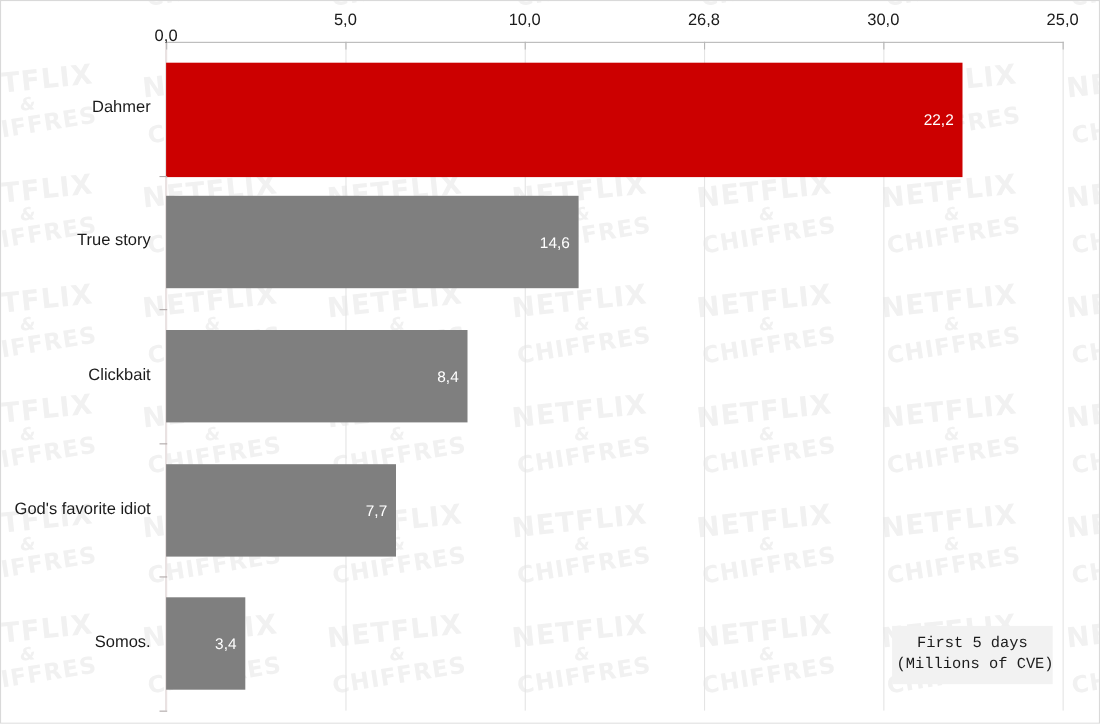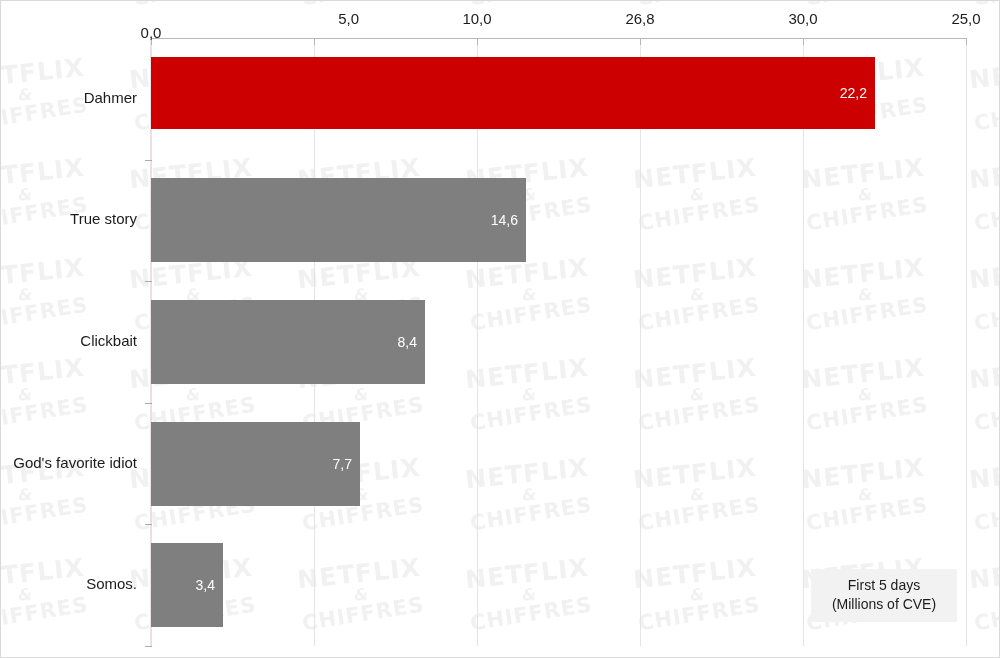--- a/index.html
+++ b/index.html
@@ -140,21 +140,21 @@
     padding: 7px 4px 8px 4px;
     background: #f2f2f2;
     text-align: center;
     font-size: 14px;
     color: #1b1b1b;
     line-height: 1.35;
     font-family: "Liberation Sans", sans-serif;
     z-index: 6;
     box-sizing: border-box;
   }
-  .legend-line { display: block; white-space: nowrap; }
+  .legend-line { display: block; white-space: nowrap; font-family: Liberation Mono, monospace; }
 </style>
 </head>
 <body>
 
 <div id="chart-root">
 
   <div class="watermark-layer" id="wm-layer">
       <div class="wm" style="left: -60px; top: -40px; color: rgb(241, 241, 241);">
         <span class="wm-b">&amp;</span>
         <span class="wm-c">CHIFFRES</span>
@@ -415,21 +415,21 @@
         <span class="wm-a">NETFLIX</span>
       </div>
     </div>
 
   <div id="grid-layer">
       <div class="gridline axis-zero" style="left: 150px; top: 37px;"></div>
       <div class="tick-mark" style="left: 150px;"></div>
       <div class="tick-label" style="left: 150px; margin-top: 14px;">0,0</div>
       <div class="gridline" style="left: 313px; top: 37px;"></div>
       <div class="tick-mark" style="left: 313px;"></div>
-      <div class="tick-label" style="left: 313px; text-align: right;">5,0</div>
+      <div class="tick-label" style="left: 313px;">5,0</div>
       <div class="gridline" style="left: 476px; top: 37px;"></div>
       <div class="tick-mark" style="left: 476px;"></div>
       <div class="tick-label" style="left: 476px;">10,0</div>
       <div class="gridline" style="left: 639px; top: 37px;"></div>
       <div class="tick-mark" style="left: 639px;"></div>
       <div class="tick-label" style="left: 639px;">26,8</div>
       <div class="gridline" style="left: 802px; top: 37px;"></div>
       <div class="tick-mark" style="left: 802px;"></div>
       <div class="tick-label" style="left: 802px;">30,0</div>
       <div class="gridline" style="left: 965px; top: 37px;"></div>
@@ -440,21 +440,21 @@
   <div class="y-axis-line"></div>
   <div id="ytick-layer">
       <div class="y-tick" style="top: 159px;"></div>
       <div class="y-tick" style="top: 280px;"></div>
       <div class="y-tick" style="top: 402px;"></div>
       <div class="y-tick" style="top: 523px;"></div>
       <div class="y-tick" style="top: 645px;"></div>
     </div>
 
   <div id="bars-layer">
-      <div class="bar" style="top: 56px; width: 724px; height: 72px; background: rgb(204, 0, 0);">
+      <div class="bar" style="top: 56px; width: 724px; height: 104px; background: rgb(204, 0, 0);">
         <span class="bar-value">22,2</span>
       </div>
       <div class="cat-label" style="top: 87.8px;">Dahmer</div>
       <div class="bar" style="top: 177px; width: 375px; height: 84px; background: rgb(127, 127, 127);">
         <span class="bar-value">14,6</span>
       </div>
       <div class="cat-label" style="top: 209.4px;">True story</div>
       <div class="bar" style="top: 299px; width: 274px; height: 84px; background: rgb(127, 127, 127);">
         <span class="bar-value">8,4</span>
       </div>

